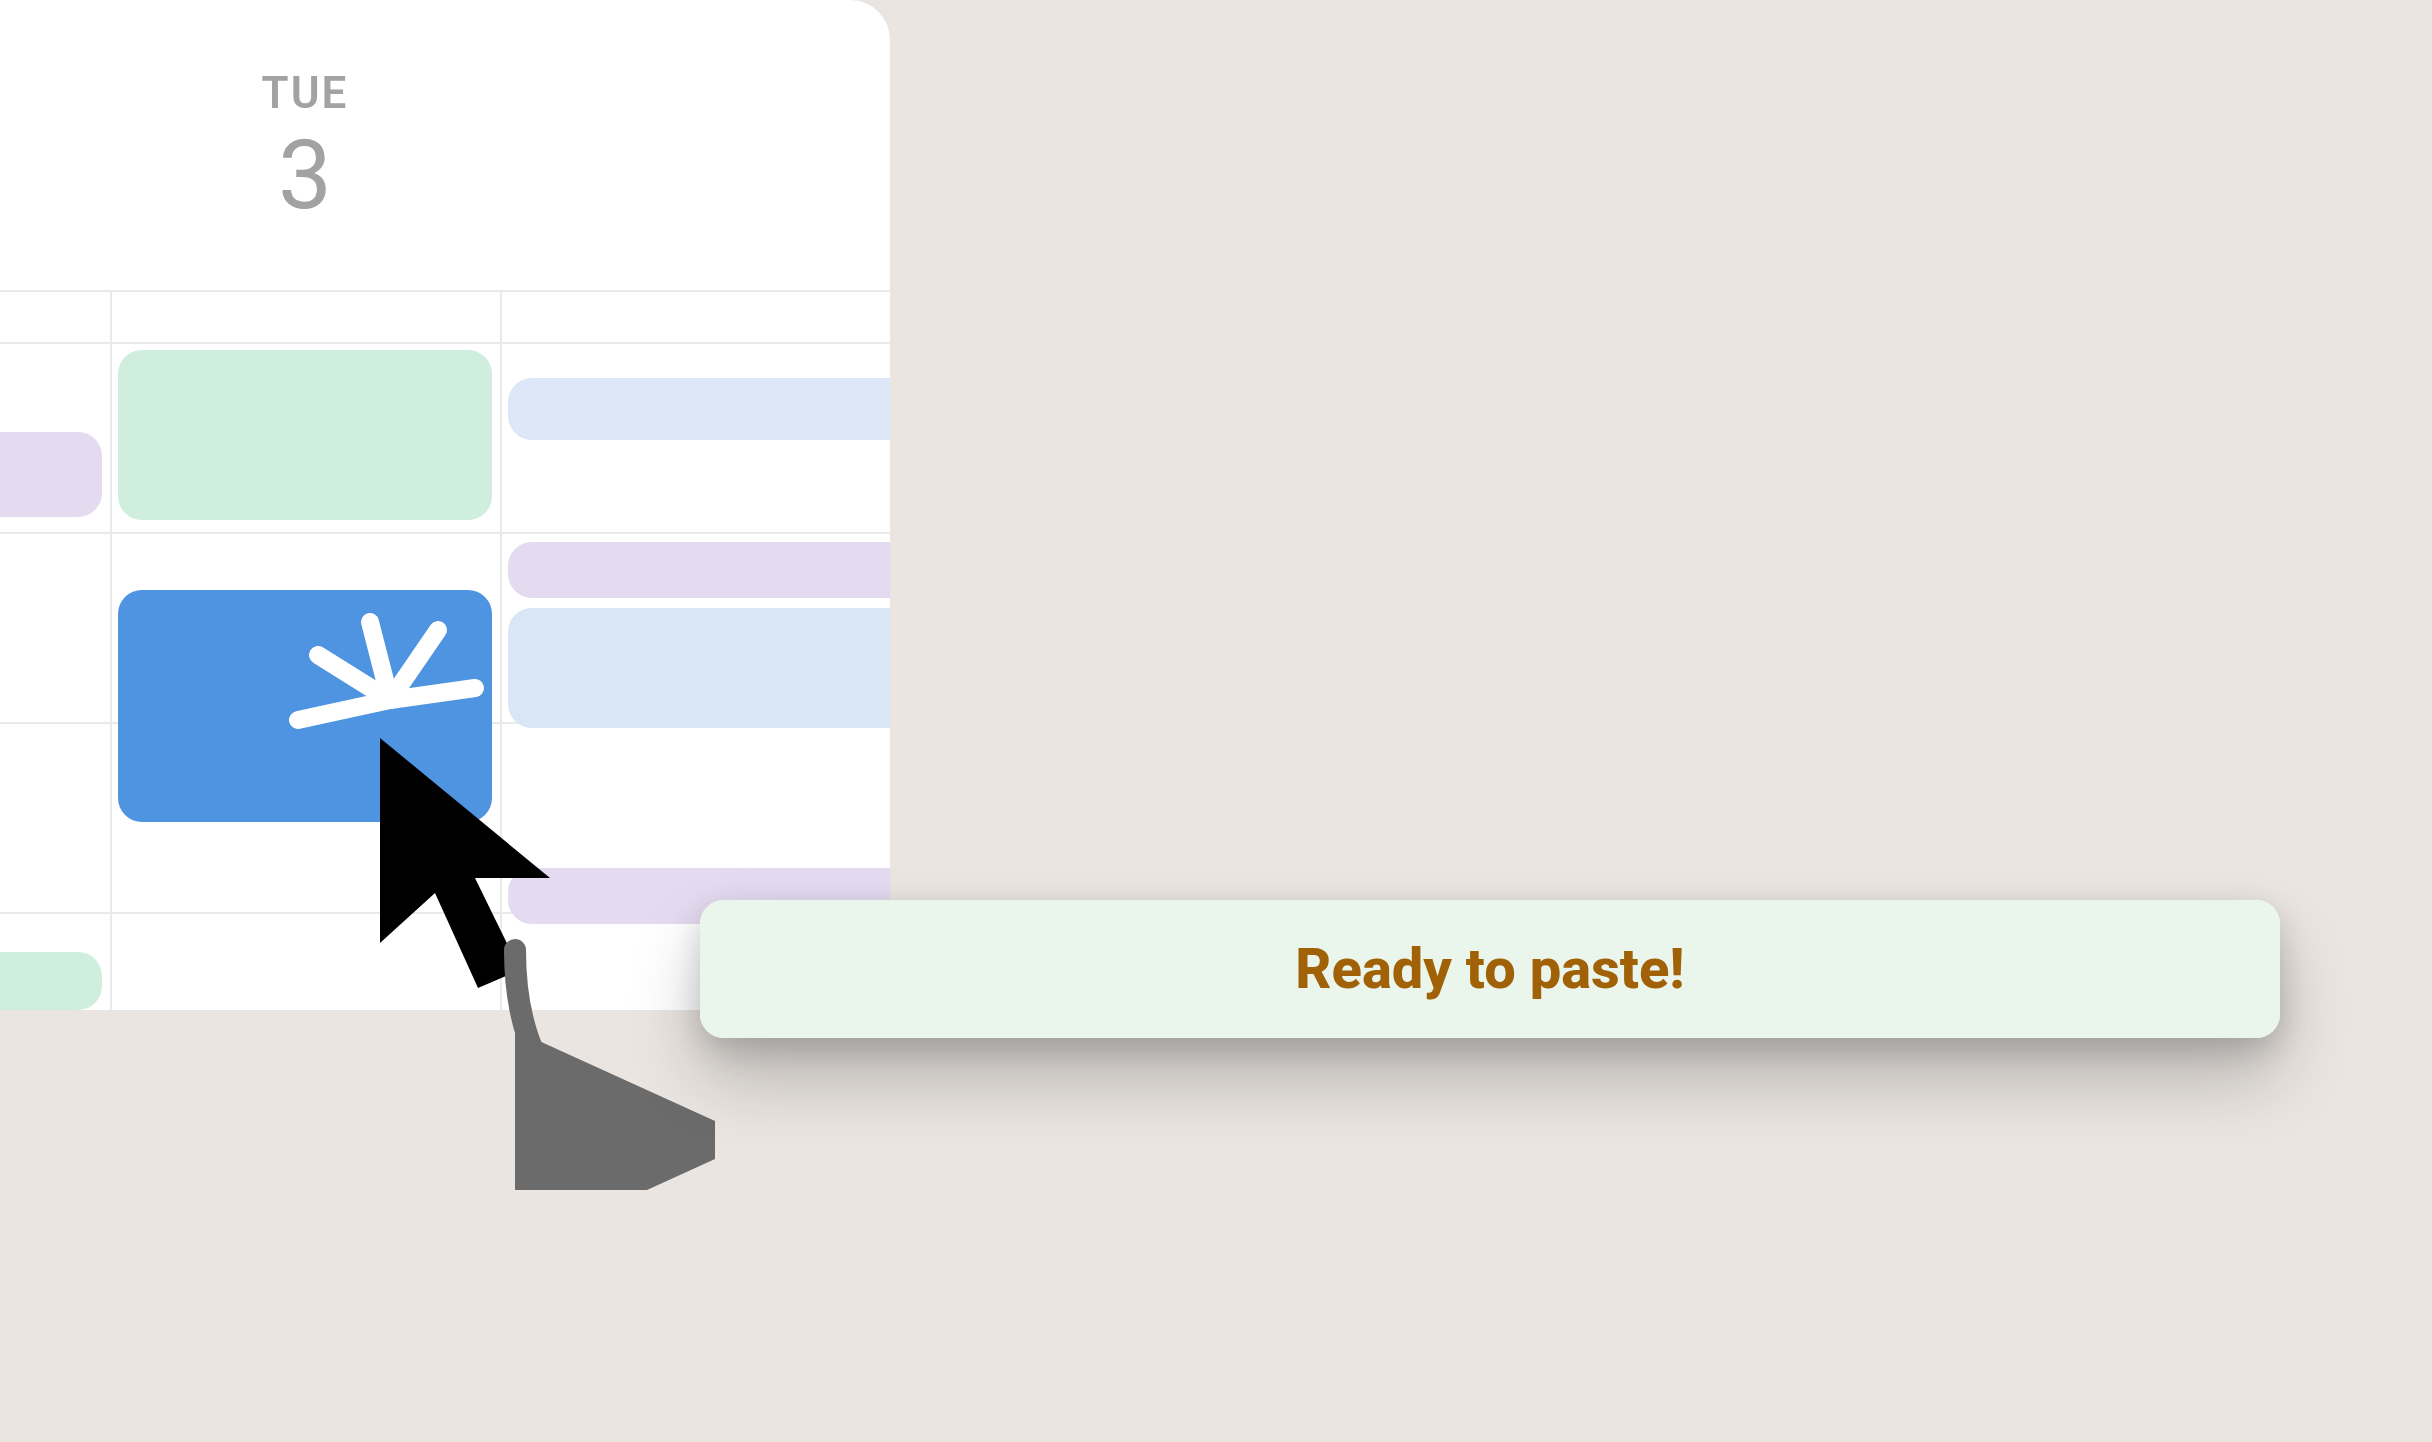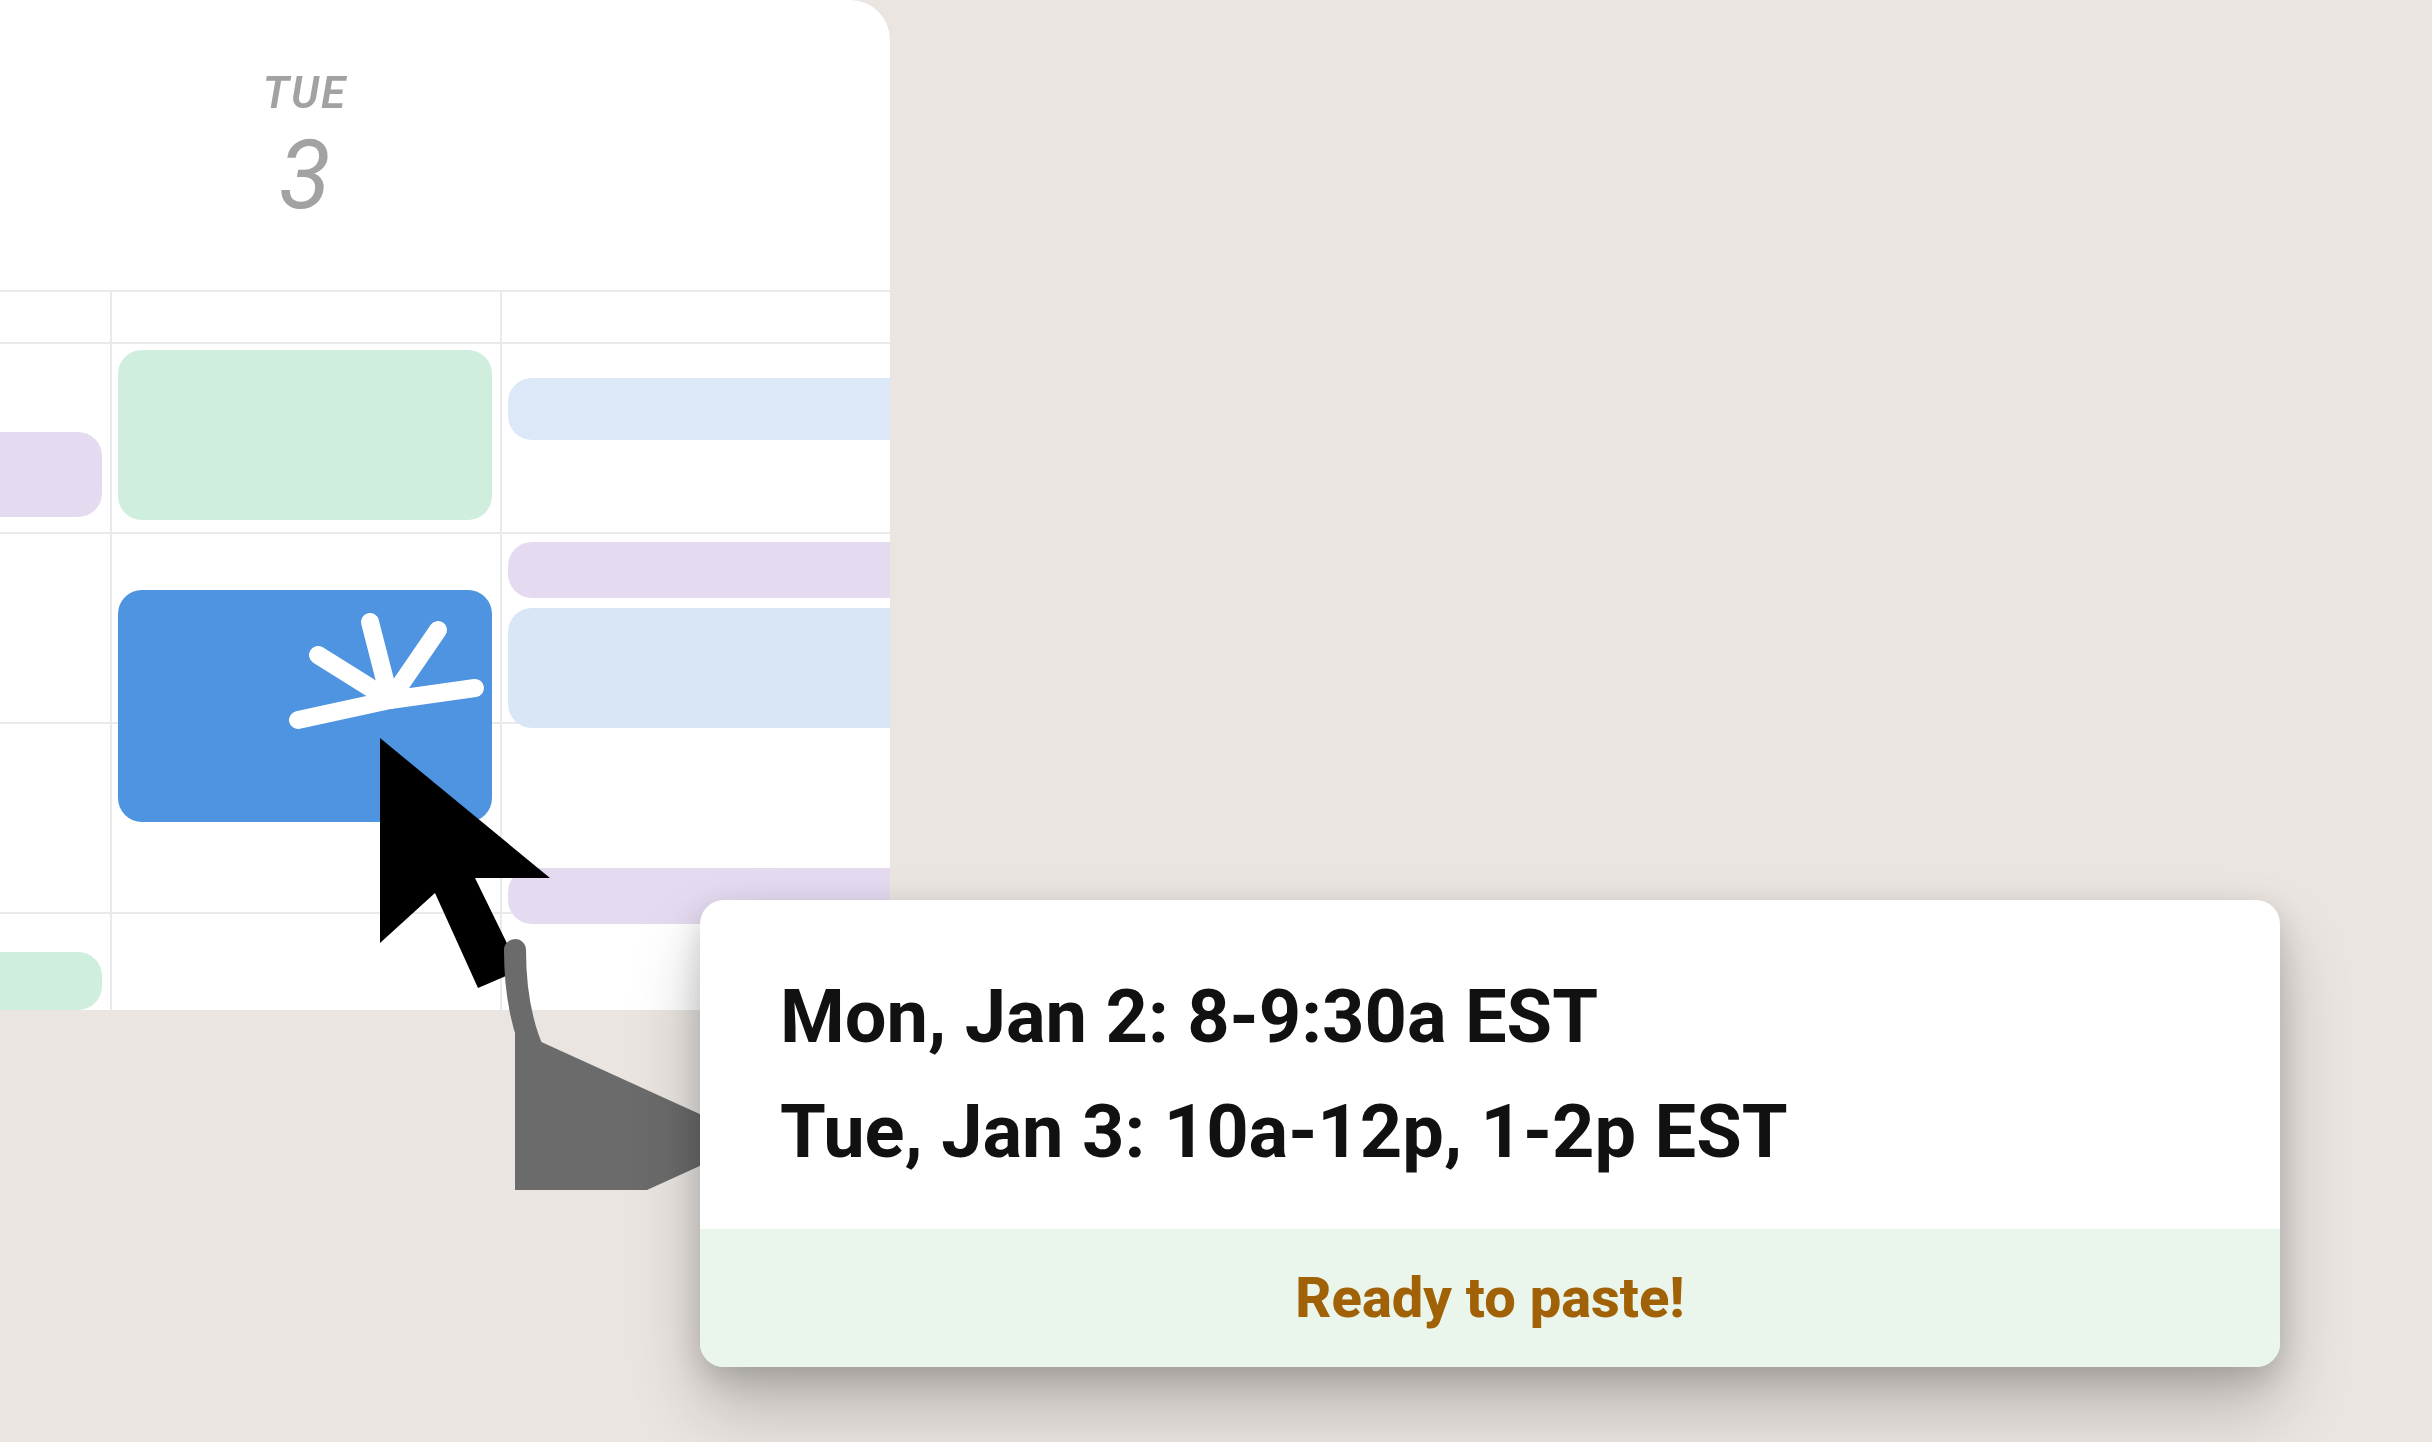--- a/index.html
+++ b/index.html
@@ -38,21 +38,20 @@
   }
 
   .col-head {
     flex: 0 0 auto;
     position: relative;
     display: flex;
     flex-direction: column;
     align-items: center;
     justify-content: center;
     gap: 8px;
-    font-style: italic;
   }
   .col-head.sliver { width: 110px; }
   .col-head.day    { width: 390px; }
   .col-head.day + .col-head.day { border-left: 0; }
 
   .day-label {
     font-size: 44px;
     font-weight: 600;
     color: #A2A2A2;
     letter-spacing: 2px;
@@ -201,22 +200,18 @@
   <svg class="flow-arrow" width="260" height="260" viewBox="0 0 260 260">
     <defs>
       <marker id="arrowhead" markerWidth="12" markerHeight="12" refX="7" refY="5" orient="auto">
         <path d="M0,0 L11,5 L0,10 Z" fill="#6b6b6b"></path>
       </marker>
     </defs>
     <path d="M60,20 C60,140 120,210 214,210" fill="none" stroke="#6b6b6b" stroke-width="22" stroke-linecap="round" marker-end="url(#arrowhead)"></path>
   </svg>
 
   <div class="popup">
-    <div class="popup-body">
-      <div class="popup-line">Mon, Jan 2: 8-9:30a EST</div>
-      <div class="popup-line">Tue, Jan 3: 10a-12p, 1-2p EST</div>
-    </div>
     <div class="popup-footer">
       <div class="popup-status">Ready to paste!</div>
     </div>
   </div>
 
 </div>
 
 </body></html>

